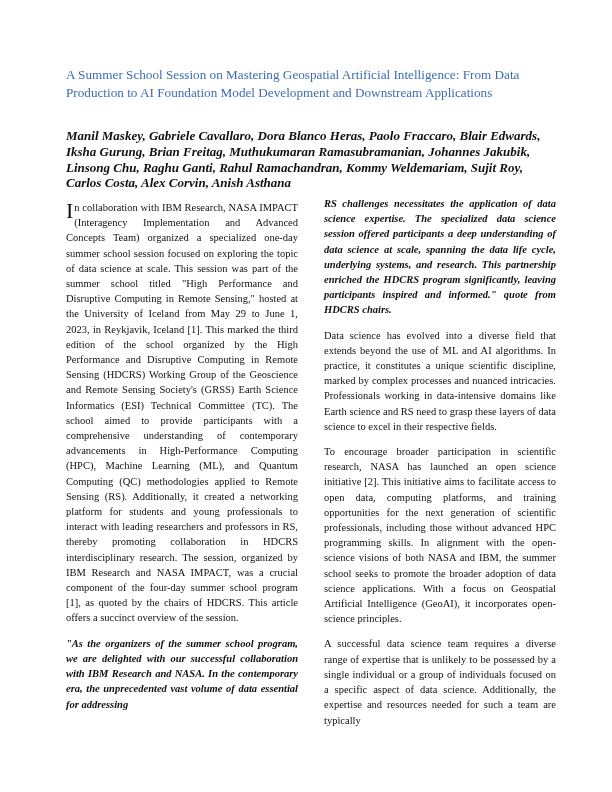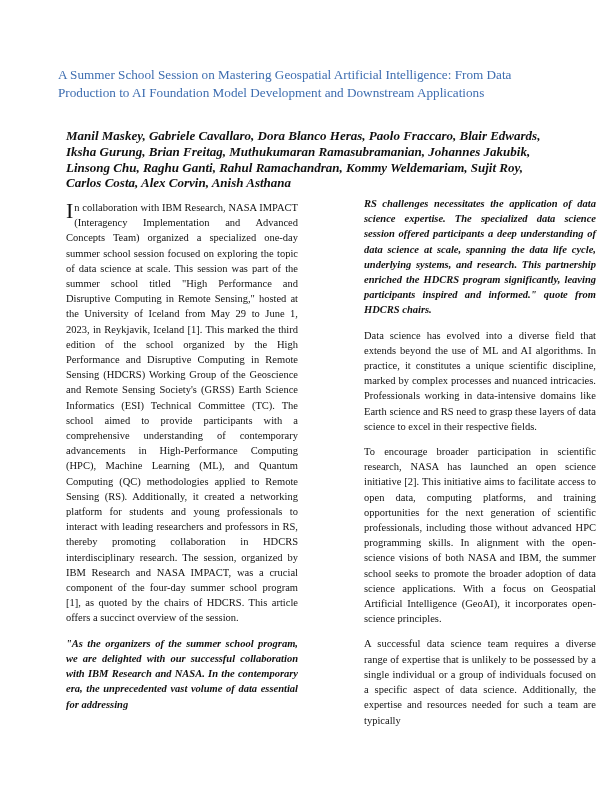--- a/index.html
+++ b/index.html
@@ -1,25 +1,25 @@
 <!DOCTYPE html>
 <html><head>
 <meta charset="utf-8">
 <style>
   html, body { margin: 0; padding: 0; background: #ffffff; }
   body { width: 612px; height: 792px; position: relative; overflow: hidden;
          font-family: "Liberation Serif", "DejaVu Serif", serif; color: #111; }
-  .title { position: absolute; left: 58px; top: 66px; width: 484px;
+  .title { position: absolute; left: 66px; top: 66px; width: 484px;
            font-size: 13.2px; line-height: 17.5px; color: #3d6db0; font-weight: normal; }
   .authors { position: absolute; left: 66px; top: 128px; width: 484px;
              font-size: 13px; line-height: 15.8px; font-style: italic; font-weight: bold; color: #111; }
   .col { position: absolute; top: 200px; width: 232px; font-size: 10.5px; line-height: 15.2px;
          text-align: justify; hyphens: auto; }
   .col-left { left: 66px; }
-  .col-right { left: 324px; top: 196px; margin-left: 40px; }
+  .col-right { left: 324px; top: 196px; }
   .col p { margin: 0 0 10px 0; }
   .italic-bold { font-style: italic; font-weight: bold; }
   .dropcap { float: left; font-size: 22px; line-height: 18px; margin: 2px 1px 0 0; font-weight: normal; }
 </style>
 </head>
 <body>
 
 <div class="title">A Summer School Session on Mastering Geospatial Artificial Intelligence: From Data Production to AI Foundation Model Development and Downstream Applications</div>
 <div class="authors">Manil Maskey, Gabriele Cavallaro, Dora Blanco Heras, Paolo Fraccaro, Blair Edwards, Iksha Gurung, Brian Freitag, Muthukumaran Ramasubramanian, Johannes Jakubik, Linsong Chu, Raghu Ganti, Rahul Ramachandran, Kommy Weldemariam, Sujit Roy, Carlos Costa, Alex Corvin, Anish Asthana</div>
 

